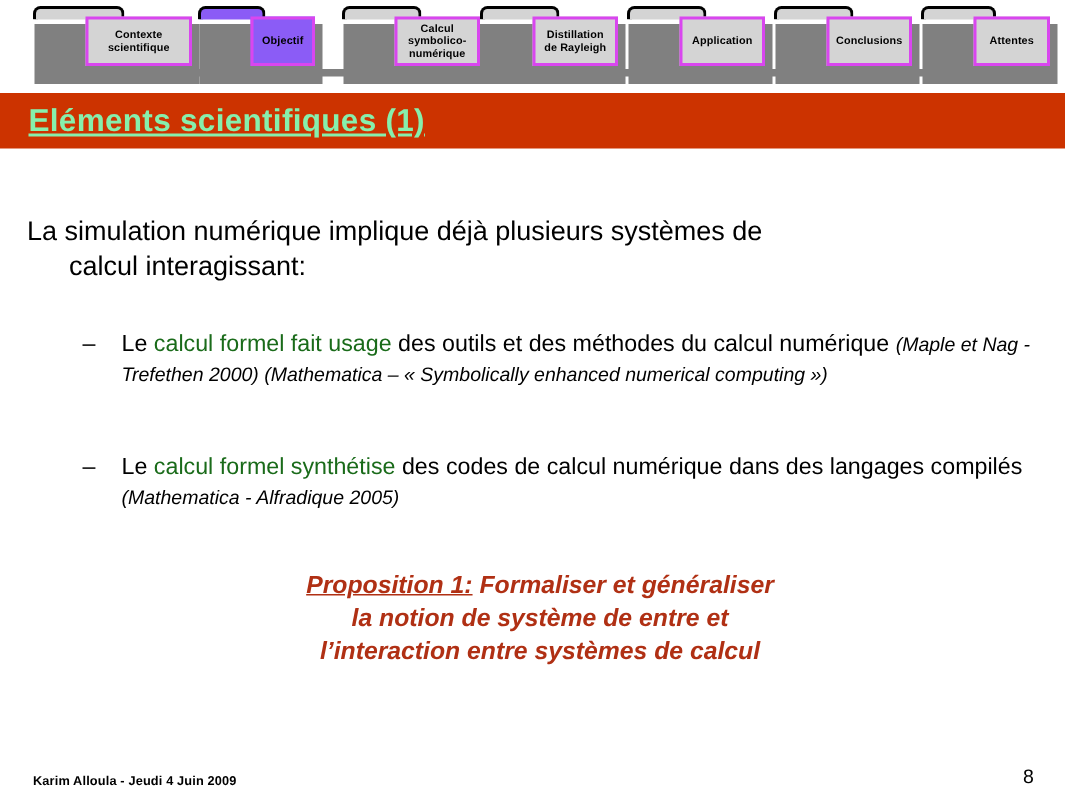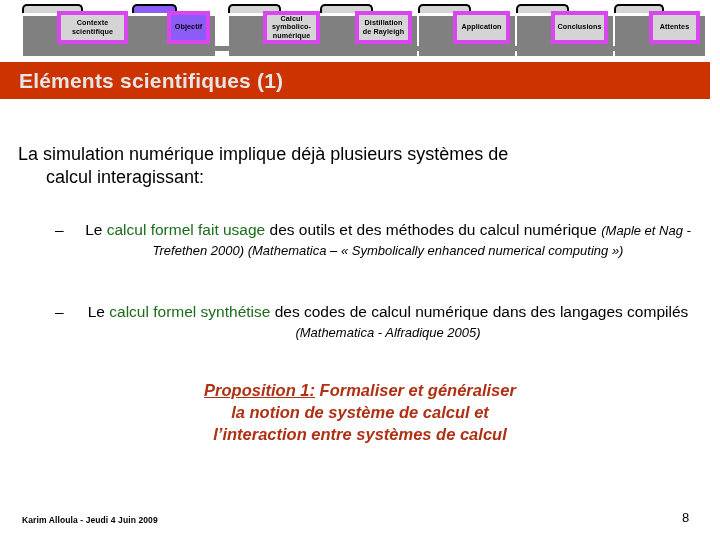--- a/index.html
+++ b/index.html
@@ -42,21 +42,21 @@
     border-top-right-radius: 5px;
     box-sizing: border-box;
   }
   .tab .body {
     position: absolute;
     left: 0;
     top: 7px;
     right: 0;
     bottom: 0;
     background: #d4d4d4;
-    border: 4px solid #d946ef;
+    border: 2px solid #d946ef;
     box-sizing: border-box;
     display: flex;
     align-items: center;
     justify-content: center;
     text-align: center;
     line-height: 1.12;
     margin-left: 39px;
   }
   .tab.active .lip,
   .tab.active .body {
@@ -93,26 +93,27 @@
     position: absolute;
     left: 0;
     top: 62px;
     width: 710px;
     height: 37px;
     background: #cc3300;
     display: flex;
     align-items: center;
   }
   #title-text {
-    color: #e5e5e5;
+    color: #86efac;
     font-size: 21px;
     font-weight: bold;
     padding-left: 19px;
     letter-spacing: 0.2px;
     white-space: nowrap;
+    text-decoration: underline;
   }
 
   
   #content {
     position: absolute;
     left: 0;
     top: 99px;
     width: 720px;
     height: 400px;
   }
@@ -140,21 +141,20 @@
   #bullet2 { top: 203px; }
   .bullet .dash {
     position: absolute;
     left: 0;
     top: 0;
     width: 22px;
   }
   .bullet .btext {
     display: block;
     padding-left: 26px;
-    text-align: center;
   }
   .grn { color: #1a6b1a; }
   .cite {
     font-style: italic;
     font-size: 13px;
   }
 
   
   #proposition {
     position: absolute;
@@ -264,20 +264,20 @@
 
   <div class="bullet" id="bullet2">
     <span class="dash">–</span>
     <span class="btext">
       <span>Le </span><span class="grn">calcul formel synthétise</span><span> des codes de calcul numérique dans des langages compilés </span><span class="cite">(Mathematica - Alfradique 2005)</span>
     </span>
   </div>
 
   <div id="proposition">
     <span class="u">Proposition 1:</span><span> Formaliser et généraliser</span><br>
-    <span>la notion de système de calcul et</span><br>
+    <span>la notion de système de entre et</span><br>
     <span>l’interaction entre systèmes de calcul</span>
   </div>
 
 </div>
 
 <div id="footer-left">Karim Alloula - Jeudi 4 Juin 2009</div>
 <div id="footer-page">8</div>
 
 </body></html>

